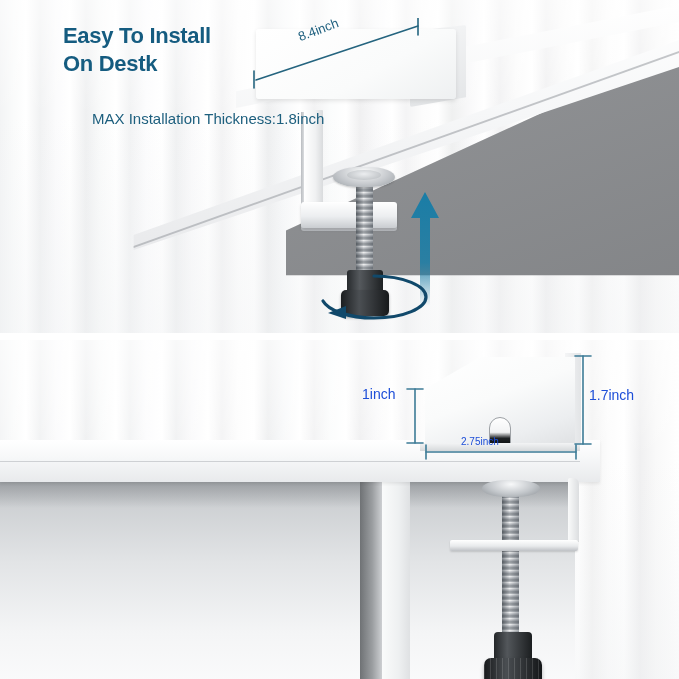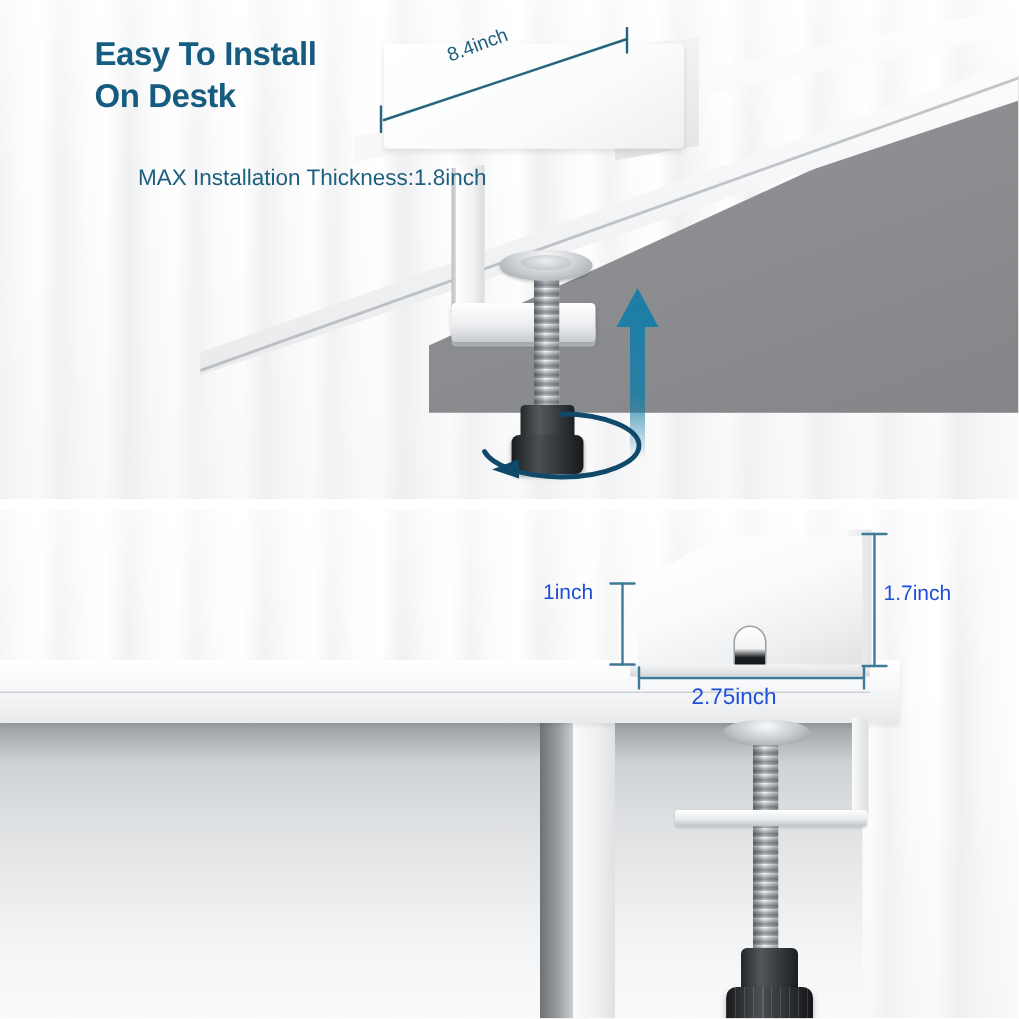--- a/index.html
+++ b/index.html
@@ -273,15 +273,15 @@
   </svg>
   <div class="dimtext" style="left:589px;top:387px;">1.7inch</div>
 
   <svg style="position:absolute;left:420px;top:442px;z-index:36;" width="162" height="20" viewBox="0 0 162 20">
     <g stroke="#3d7b96" stroke-width="1.6" stroke-linecap="round">
       <line x1="6" y1="10" x2="156" y2="10"></line>
       <line x1="6" y1="3" x2="6" y2="17"></line>
       <line x1="156" y1="3" x2="156" y2="17"></line>
     </g>
   </svg>
-  <div class="dimtext" style="left:461px;top:456px;font-size:15px;">2.75inch</div>
+  <div class="dimtext" style="left:461px;top:436px;font-size:10px;">2.75inch</div>
 
 </div>
 
 </body></html>

